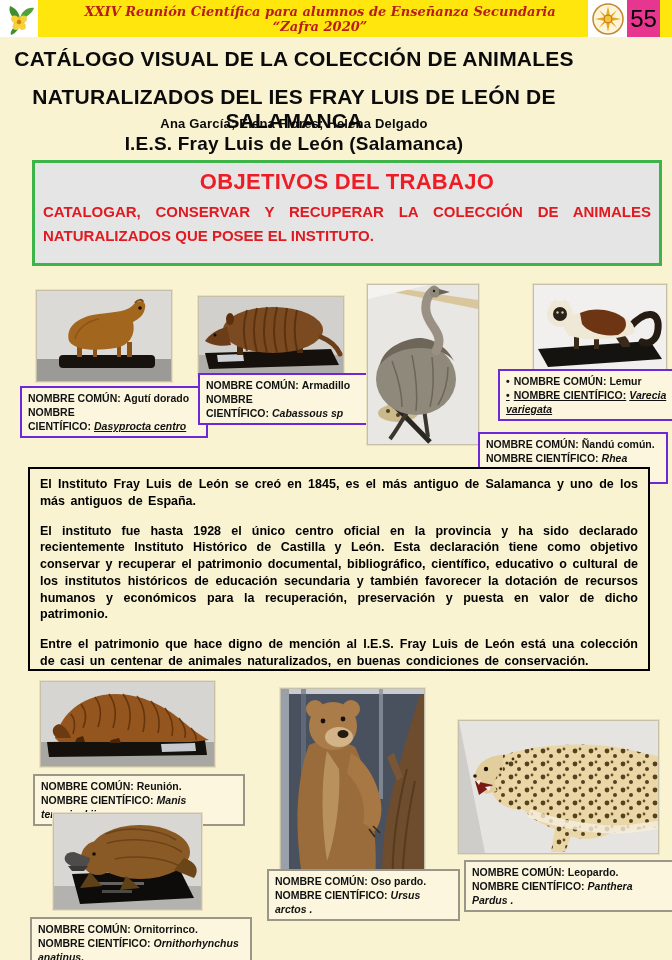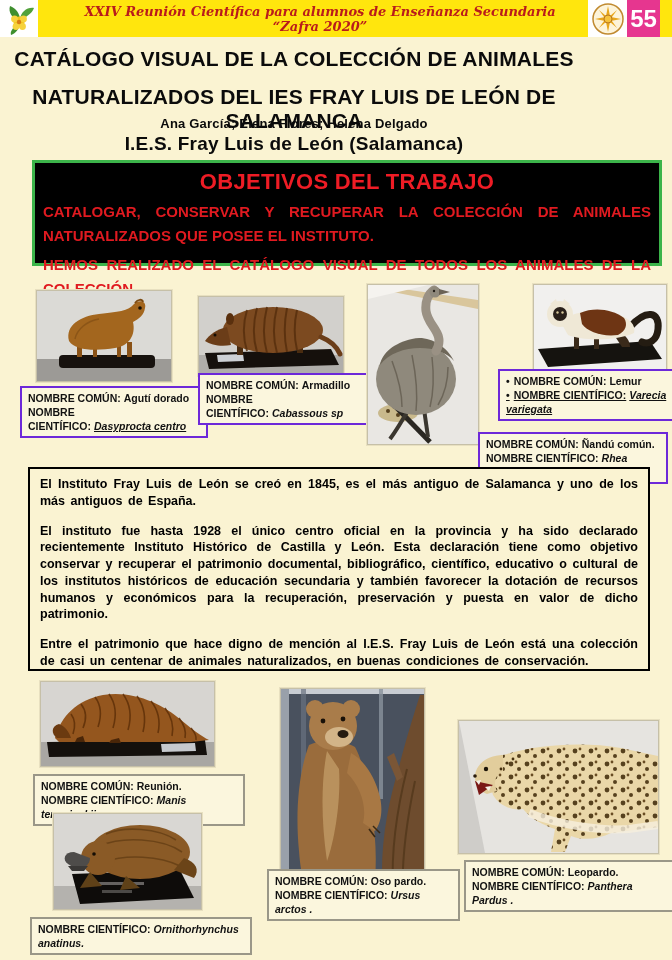--- a/index.html
+++ b/index.html
@@ -15,32 +15,32 @@
   .logo-box{top:0;width:38px;height:37px;background:#fff;display:flex;align-items:center;justify-content:center;}
   .banner-text{
     left:60px;top:0;width:520px;height:37px;
     display:flex;align-items:center;justify-content:center;
     font-family:"DejaVu Serif", serif;font-style:italic;font-weight:bold;
     font-size:13px;color:#b91c1c;text-align:center;
   }
   .number-box{
     left:627px;top:0;width:33px;height:37px;background:#e6368f;
     display:flex;align-items:center;justify-content:center;
-    color:#ffffff;font-weight:bold;font-size:24px;
+    color:#000000;font-weight:normal;font-size:24px;
   }
   
   .title-line{left:0;width:588px;text-align:center;font-weight:bold;color:#0b0b0b;letter-spacing:.2px;}
   .title1{top:47px;font-size:21px;}
   .title2{top:85px;font-size:21px;}
   .authors{top:116px;font-size:13px;}
   .institution{top:133px;font-size:19px;}
   
   .objectives{
     left:32px;top:160px;width:608px;height:100px;
-    border:3px solid #3cb44a;background:#000000;padding:0 8px;
+    border:3px solid #3cb44a;background:#e5e5e5;padding:0 8px;
   }
   .obj-heading{margin-top:6px;text-align:center;font-weight:bold;font-size:22px;color:#ee1c25;letter-spacing:.3px;}
   .obj-p{margin:5px 0 0 0;font-weight:bold;font-size:15px;line-height:1.6;color:#e01a20;text-align:justify;}
   
   .history{
     left:28px;top:467px;width:598px;height:186px;
     border:2px solid #000;background:#faf3d2;padding:7px 10px;
   }
   .history p{margin:0 0 13px 0;font-weight:bold;font-size:12.5px;line-height:1.34;text-align:justify;word-spacing:2px;}
   
@@ -99,21 +99,20 @@
   </div>
 
   <div class="abs title-line title1">CATÁLOGO VISUAL DE LA COLECCIÓN DE ANIMALES</div>
   <div class="abs title-line title2">NATURALIZADOS DEL IES FRAY LUIS DE LEÓN DE SALAMANCA</div>
   <div class="abs title-line authors">Ana García; Elena Flores; Helena Delgado</div>
   <div class="abs title-line institution">I.E.S. Fray Luis de León (Salamanca)</div>
 
   <div class="abs objectives">
     <div class="obj-heading">OBJETIVOS DEL TRABAJO</div>
     <p class="obj-p">CATALOGAR, CONSERVAR Y RECUPERAR LA COLECCIÓN DE ANIMALES NATURALIZADOS QUE POSEE EL INSTITUTO.</p>
-    <p class="obj-p">HEMOS REALIZADO EL CATÁLOGO VISUAL DE TODOS LOS ANIMALES DE LA COLECCIÓN</p>
   </div>
 
   <div class="abs photo" style="left:36px;top:290px;">
     <svg width="134" height="90" viewBox="0 0 134 90">
       <rect width="134" height="68" fill="#dbdad6"></rect>
       <rect y="68" width="134" height="22" fill="#9c9a96"></rect>
       <rect x="22" y="64" width="96" height="13" rx="4" fill="#17120e"></rect>
       <rect x="40" y="53" width="5" height="13" fill="#8a5216"></rect>
       <rect x="56" y="55" width="4" height="11" fill="#8a5216"></rect>
       <rect x="80" y="53" width="4" height="13" fill="#8a5216"></rect>
@@ -299,20 +298,21 @@
       <circle cx="44" cy="44" r="17" fill="#8a5a26"></circle>
       <circle cx="40" cy="40" r="1.8" fill="#140d04"></circle>
       <path d="M14,50 C8,46 10,38 20,38 L36,44 C36,51 29,56 22,55 Z" fill="#4e4c4a"></path>
       <path d="M14,52 L34,52 L30,57 L18,57 Z" fill="#3a3836"></path>
       <path d="M36,58 L26,74 L48,72 Z" fill="#5f4118"></path>
       <path d="M72,62 L66,76 L86,74 Z" fill="#5f4118"></path>
       <path d="M130,44 C142,48 146,56 140,64 L120,56 Z" fill="#6b4418"></path>
     </svg>
   </div>
   <div class="abs spec-label lightborder" style="left:30px;top:917px;width:206px;">
+    <div><span class="fl">NOMBRE COMÚN:</span><span>Ornitorrinco.</span></div>
     <div><span class="fl">NOMBRE CIENTÍFICO:</span><span class="sci">Ornithorhynchus anatinus.</span></div>
   </div>
 
   <div class="abs photo" style="left:458px;top:720px;">
     <svg width="199" height="132" viewBox="0 0 199 132">
       <defs>
         <pattern id="spots" width="16" height="13" patternUnits="userSpaceOnUse">
           <circle cx="4" cy="4" r="2.4" fill="#46300f"></circle>
           <circle cx="12" cy="9" r="2" fill="#46300f"></circle>
           <circle cx="9" cy="2" r="1.4" fill="#5a3c14"></circle>

